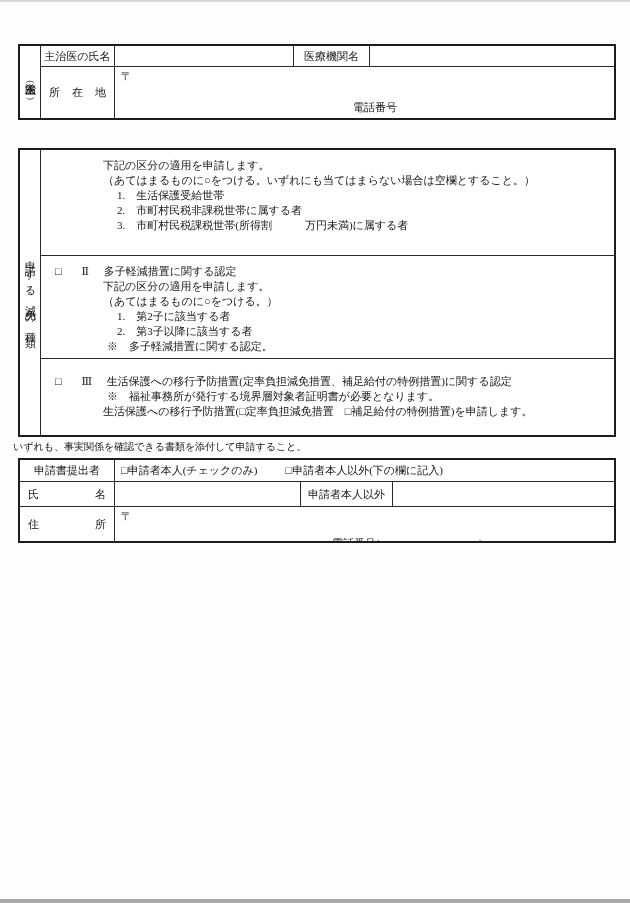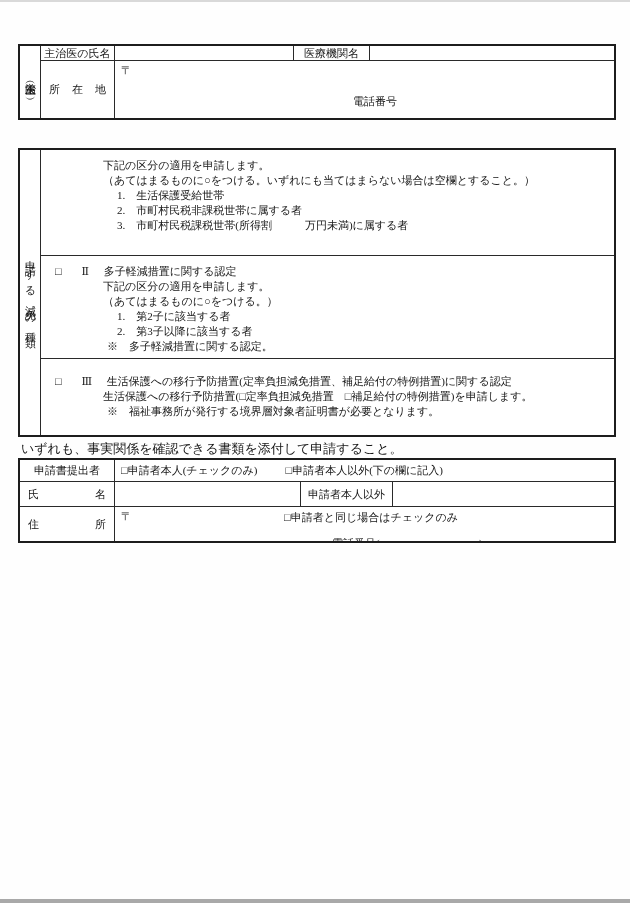--- a/index.html
+++ b/index.html
@@ -27,42 +27,42 @@
   .r { display:flex; min-height:0; }
   .bb { border-bottom:1px solid #2a2a2a; }
   .br { border-right:1px solid #2a2a2a; }
   .cell { display:flex; align-items:center; white-space:nowrap; overflow:hidden; }
   .lab { justify-content:center; }
   .flex1 { flex:1; }
   .rel { position:relative; display:block; }
   .just { justify-content:space-between; padding:0 8px; }
 
   
-  .r-pn { height:15px;text-align:center; }
+  .r-pn { height:21px;text-align:center; }
   .r-pa { flex:1; }
   .w74 { width:74px; flex:none; }
   .w76 { width:76px; flex:none; }
   .w179 { width:179px; flex:none; }
   .pm  { position:absolute; left:6px; top:2px; }
   .phys-phone { position:absolute; left:238px; top:33px; }
 
   
   .sec { overflow:hidden; }
   .sec1 { height:106px; padding-top:8px; }
   .sec2 { height:103px; padding-top:8px; }
   .sec3 { flex:1; padding-top:15px; }
   .line { height:15px; line-height:15px; white-space:nowrap; }
   .lh { padding-left:14px; }
   .lh .num { margin-left:17px; }
   .lh .ttl { margin-left:12px; }
   .ls { padding-left:62px; }
   .li { padding-left:76px; }
   .ln { padding-left:66px; }
 
-  .note-line { position:absolute; left:21px; top:440px; font-size:13px; white-space:nowrap; }
+  .note-line { position:absolute; left:13px; top:440px; font-size:10px; white-space:nowrap; }
 
   
   .r-s1 { height:22px; }
   .r-s2 { height:25px; }
   .r-s3 { flex:1; }
   .w95 { width:95px; flex:none; }
   .w186 { width:186px; flex:none; }
   .w92 { width:92px; flex:none; }
   .opt-row { padding-left:6px; }
   .opt2 { margin-left:28px; }
@@ -123,22 +123,22 @@
         <div class="line li">1.　第2子に該当する者</div>
         <div class="line li">2.　第3子以降に該当する者</div>
         <div class="line ln">※　多子軽減措置に関する認定。</div>
       </div>
       <div class="sec sec3">
         <div class="line lh">
           <span class="cb">□</span>
           <span class="num">Ⅲ</span>
           <span class="ttl">生活保護への移行予防措置(定率負担減免措置、補足給付の特例措置)に関する認定</span>
         </div>
+        <div class="line ln">※　福祉事務所が発行する境界層対象者証明書が必要となります。</div>
         <div class="line ls">生活保護への移行予防措置(□定率負担減免措置　□補足給付の特例措置)を申請します。</div>
-        <div class="line ln">※　福祉事務所が発行する境界層対象者証明書が必要となります。</div>
       </div>
     </div>
   </div>
 
   <div class="note-line">いずれも、事実関係を確認できる書類を添付して申請すること。</div>
 
   <div class="tbl t-subm">
     <div class="r r-s1 bb">
       <div class="cell lab w95 br">申請書提出者</div>
       <div class="cell flex1 opt-row">
@@ -155,20 +155,19 @@
       <div class="cell lab w92 br">申請者本人以外</div>
       <div class="cell flex1"></div>
     </div>
     <div class="r r-s3">
       <div class="cell just w95 br">
         <span>住</span>
         <span>所</span>
       </div>
       <div class="cell rel flex1">
         <span class="pm">〒</span>
-        <span class="same-chk">□申請者と同じ場合はチェックのみ</span>
         <span class="subm-phone">電話番号(　　　　　　　　　)　　　—</span>
       </div>
     </div>
   </div>
 
   <div class="edge-bottom"></div>
 </div>
 
 </body></html>

